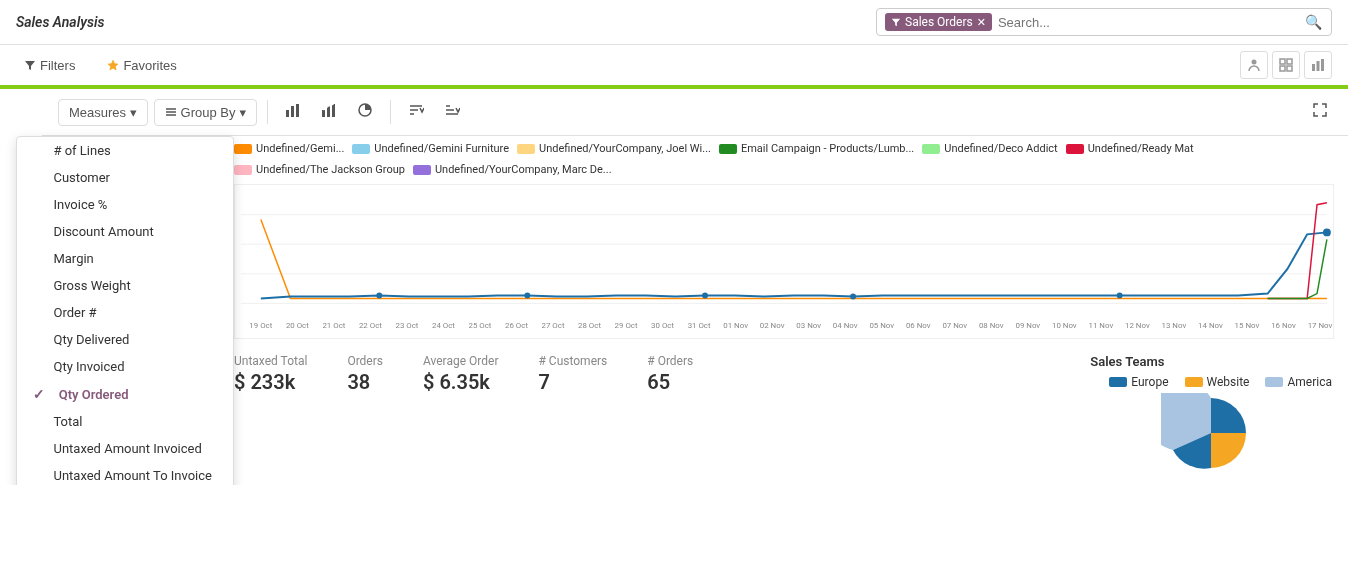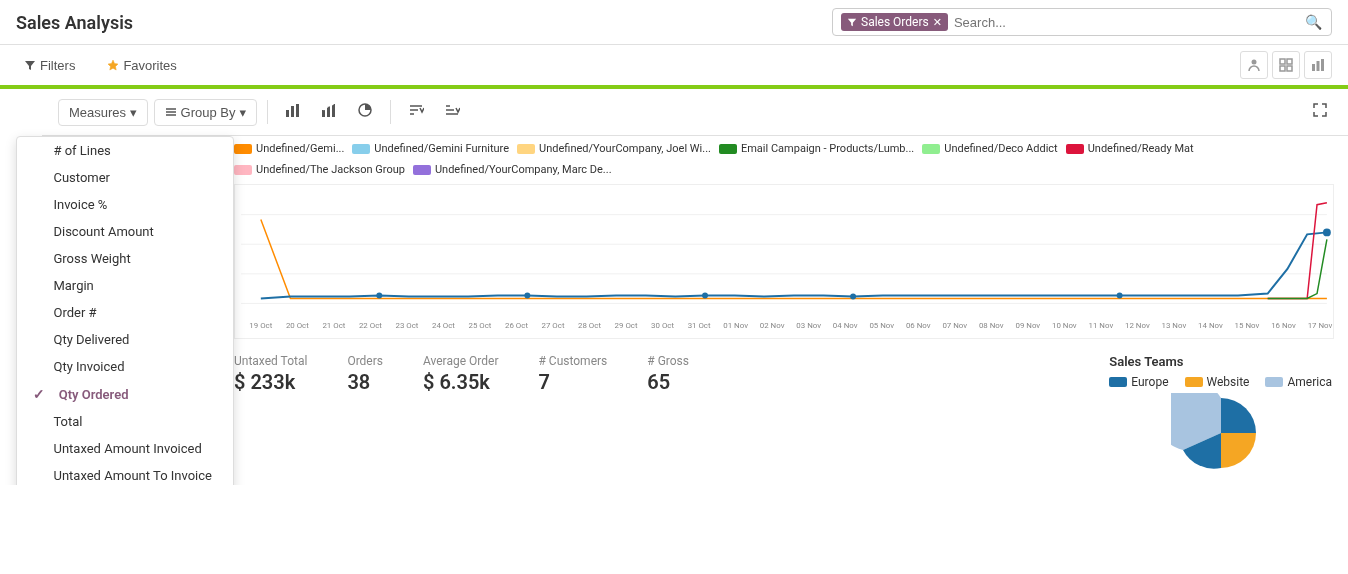--- a/index.html
+++ b/index.html
@@ -1,21 +1,21 @@
 <!DOCTYPE html>
 <html><head>
   <meta charset="utf-8">
   <style>
     * { box-sizing: border-box; margin: 0; padding: 0; }
     body { font-family: -apple-system, BlinkMacSystemFont, 'Segoe UI', Roboto, sans-serif; font-size: 13px; background: #fff; color: #333; overflow: hidden; }
 
     
     .top-bar { display: flex; align-items: center; padding: 8px 16px; border-bottom: 1px solid #e0e0e0; }
-    .page-title { font-size: 18px; font-weight: 600; color: #333; flex: 0 0 auto; margin-right: auto; }
-    .search-bar { display: flex; align-items: center; border: 1px solid #ccc; border-radius: 4px; padding: 4px 8px; width: 500px; background: #fff; }
+    .page-title { font-size: 14px; font-weight: 600; color: #333; flex: 0 0 auto; margin-right: auto; font-style: italic; }
+    .search-bar { display: flex; align-items: center; border: 1px solid #ccc; border-radius: 4px; padding: 4px 8px; width: 456px; background: #fff; }
     .search-filter-tag { display: flex; align-items: center; background: #875a7b; color: #fff; border-radius: 3px; padding: 2px 6px; font-size: 12px; margin-right: 6px; gap: 4px; }
     .search-filter-tag .close { cursor: pointer; font-size: 11px; }
     .search-input { border: none; outline: none; flex: 1; font-size: 13px; }
     .search-icon-btn { background: none; border: none; cursor: pointer; color: #666; font-size: 14px; margin-left: 4px; }
 
     
     .filter-bar { display: flex; align-items: center; padding: 6px 16px; border-bottom: 4px solid #84cc16; gap: 16px; }
     .filter-btn, .favorites-btn { display: flex; align-items: center; gap: 4px; background: none; border: none; cursor: pointer; color: #555; font-size: 13px; padding: 4px 8px; }
     .view-icons { margin-left: auto; display: flex; gap: 4px; }
     .view-icon-btn { background: none; border: 1px solid #ddd; border-radius: 3px; cursor: pointer; width: 28px; height: 28px; display: flex; align-items: center; justify-content: center; color: #666; }
@@ -42,21 +42,21 @@
 
     
     .stats-row { display: flex; align-items: flex-start; gap: 40px; padding: 12px 16px; }
     .stat-block { }
     .stat-label { font-size: 12px; color: #888; margin-bottom: 2px; }
     .stat-value { font-size: 20px; font-weight: 600; color: #333; }
 
     
     .sales-teams { margin-left: auto; }
     .sales-teams-title { font-size: 13px; font-weight: 600; margin-bottom: 6px; }
-    .legend-row { display: flex; gap: 16px; font-size: 12px; align-items: center; flex-wrap: wrap; }
+    .legend-row { display: flex; gap: 16px; font-size: 12px; align-items: center; flex-wrap: wrap; margin-left: 19px; }
 
     
     .pie-container { display: flex; justify-content: center; margin-top: 4px; }
   </style>
 </head>
 <body>
 
 <div class="top-bar">
   <span class="page-title">Sales Analysis</span>
   <div class="search-bar">
@@ -188,25 +188,25 @@
     <div class="dropdown-item">
         <span>&nbsp;&nbsp;</span>
         <span>Invoice %</span>
       </div>
     <div class="dropdown-item">
         <span>&nbsp;&nbsp;</span>
         <span>Discount Amount</span>
       </div>
     <div class="dropdown-item">
         <span>&nbsp;&nbsp;</span>
+        <span>Margin</span>
+      </div>
+    <div class="dropdown-item">
+        <span>&nbsp;&nbsp;</span>
         <span>Gross Weight</span>
-      </div>
-    <div class="dropdown-item">
-        <span>&nbsp;&nbsp;</span>
-        <span>Margin</span>
       </div>
     <div class="dropdown-item">
         <span>&nbsp;&nbsp;</span>
         <span>Order #</span>
       </div>
     <div class="dropdown-item">
         <span>&nbsp;&nbsp;</span>
         <span>Qty Delivered</span>
       </div>
     <div class="dropdown-item">
@@ -347,21 +347,21 @@
       </div>
       <div class="stat-block">
         <div class="stat-label">Average Order</div>
         <div class="stat-value">$ 6.35k</div>
       </div>
       <div class="stat-block">
         <div class="stat-label"># Customers</div>
         <div class="stat-value">7</div>
       </div>
       <div class="stat-block">
-        <div class="stat-label"># Gross</div>
+        <div class="stat-label"># Orders</div>
         <div class="stat-value">65</div>
       </div>
 
       <div class="sales-teams">
         <div class="sales-teams-title">Sales Teams</div>
         <div class="legend-row">
           <div class="legend-item">
             <div style="width:18px;height:10px;background:#1e6fa5;border-radius:2px;"></div>
             <span>Europe</span>
           </div>

